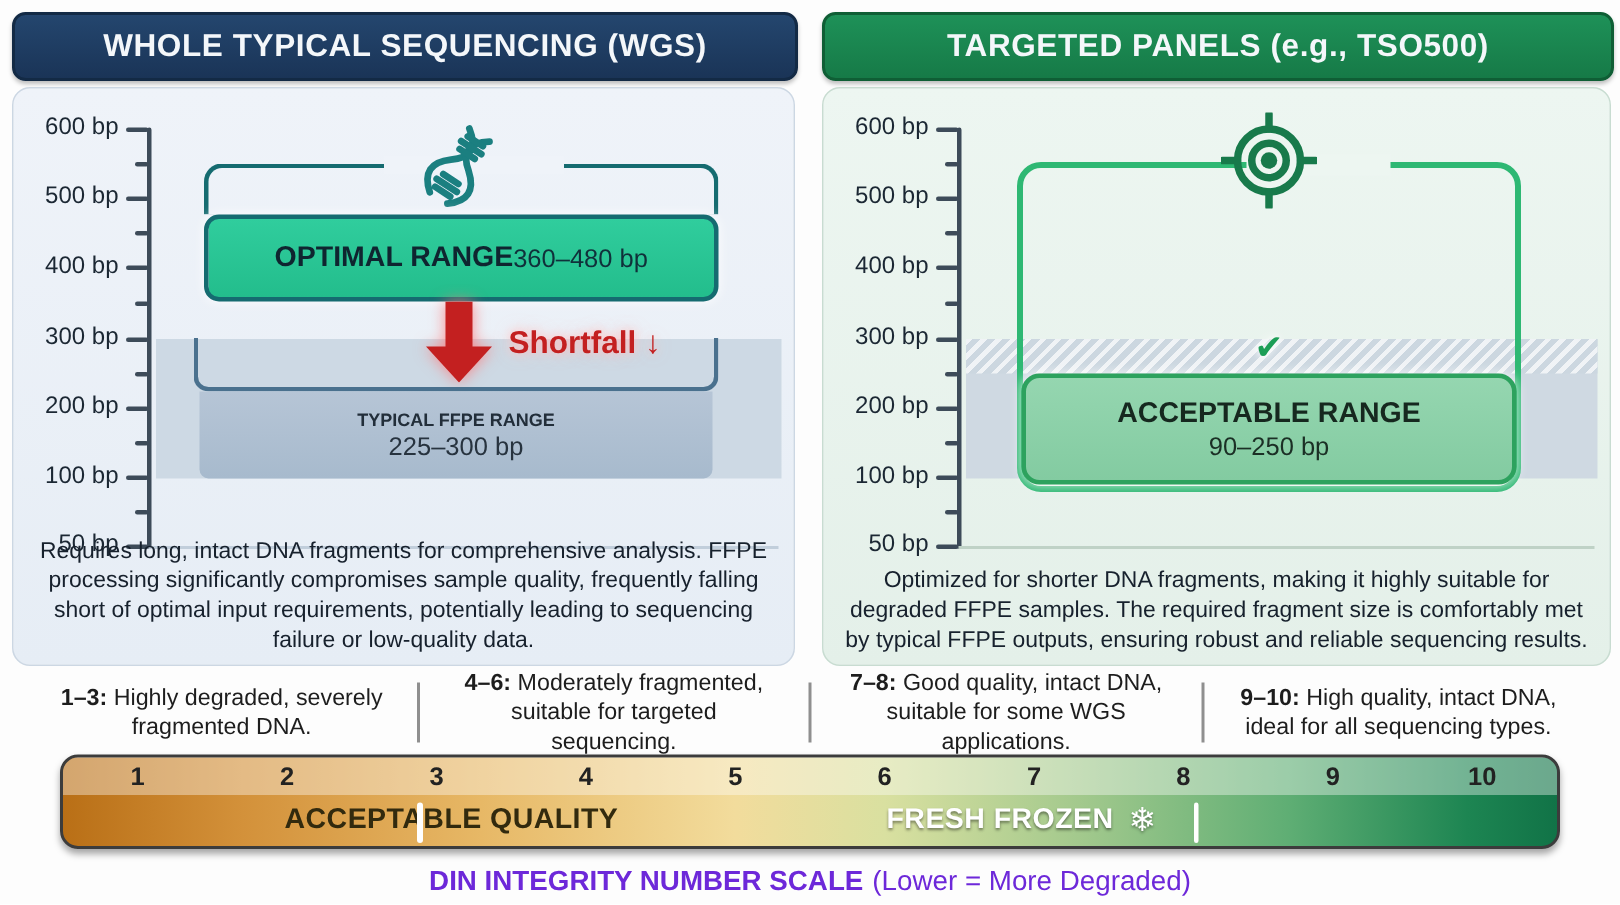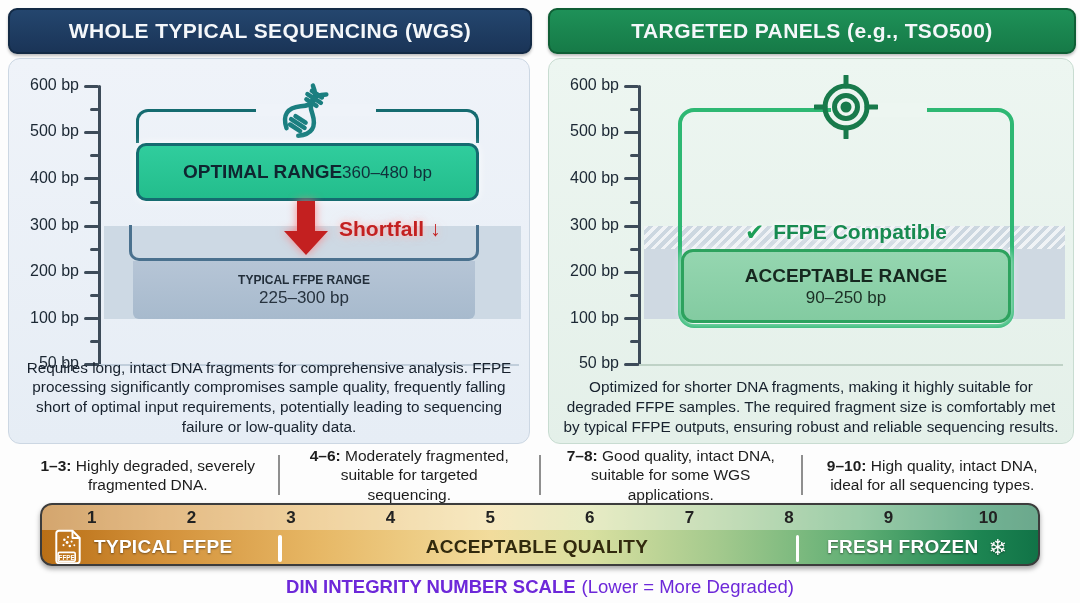--- a/index.html
+++ b/index.html
@@ -220,21 +220,20 @@
           <line x1="32" y1="53" x2="32" y2="63"></line>
           <line x1="1" y1="32" x2="11" y2="32"></line>
           <line x1="53" y1="32" x2="63" y2="32"></line>
         </g>
         <circle cx="32" cy="32" r="5.5" fill="#187a4b"></circle>
       </svg>
     </div>
 
     <div class="compat">
       <span class="chk">✔</span>
-      <span class="lbl">FFPE Compatible</span>
     </div>
 
     <div class="accept-box">
       <div class="t1">ACCEPTABLE RANGE</div>
       <div class="t2">90–250 bp</div>
     </div>
 
     <div class="desc">Optimized for shorter DNA fragments, making it highly suitable for degraded FFPE samples. The required fragment size is comfortably met by typical FFPE outputs, ensuring robust and reliable sequencing results.</div>
   </div>
 
@@ -263,40 +262,20 @@
       <div class="num">3</div>
       <div class="num">4</div>
       <div class="num">5</div>
       <div class="num">6</div>
       <div class="num">7</div>
       <div class="num">8</div>
       <div class="num">9</div>
       <div class="num">10</div>
     </div>
     <div id="din-labels">
-      <div class="zone zone1">
-        <svg width="32" height="36" viewBox="0 0 32 40">
-          <g fill="none" stroke="#ffffff" stroke-width="2.2" stroke-linejoin="round">
-            <path d="M3,5 a3,3 0 0 1 3,-3 H21 L29,10 V35 a3,3 0 0 1 -3,3 H6 a3,3 0 0 1 -3,-3 Z"></path>
-            <path d="M21,2 V10 H29"></path>
-          </g>
-          <g fill="#ffffff">
-            <circle cx="12" cy="12" r="1.4"></circle>
-              <circle cx="16" cy="9" r="1.2"></circle>
-              <circle cx="15" cy="15" r="1.6"></circle>
-            <circle cx="20" cy="14" r="1.2"></circle>
-              <circle cx="11" cy="18" r="1.2"></circle>
-              <circle cx="18" cy="19" r="1.4"></circle>
-            <circle cx="23" cy="18" r="1.1"></circle>
-          </g>
-          <rect x="5" y="26" width="19" height="10" rx="1.5" fill="none" stroke="#ffffff" stroke-width="1.8"></rect>
-          <text x="14.5" y="34" text-anchor="middle" font-size="7" font-weight="bold" fill="#ffffff">FFPE</text>
-        </svg>
-        <span class="zlabel light">TYPICAL FFPE</span>
-      </div>
       <div class="zone zone2">
         <span class="zlabel dark">ACCEPTABLE QUALITY</span>
       </div>
       <div class="zone zone3">
         <span class="zlabel light">FRESH FROZEN</span>
         <span class="flake">❄</span>
       </div>
     </div>
     <div class="bar-div" id="bar-div-1"></div>
     <div class="bar-div" id="bar-div-2"></div>

